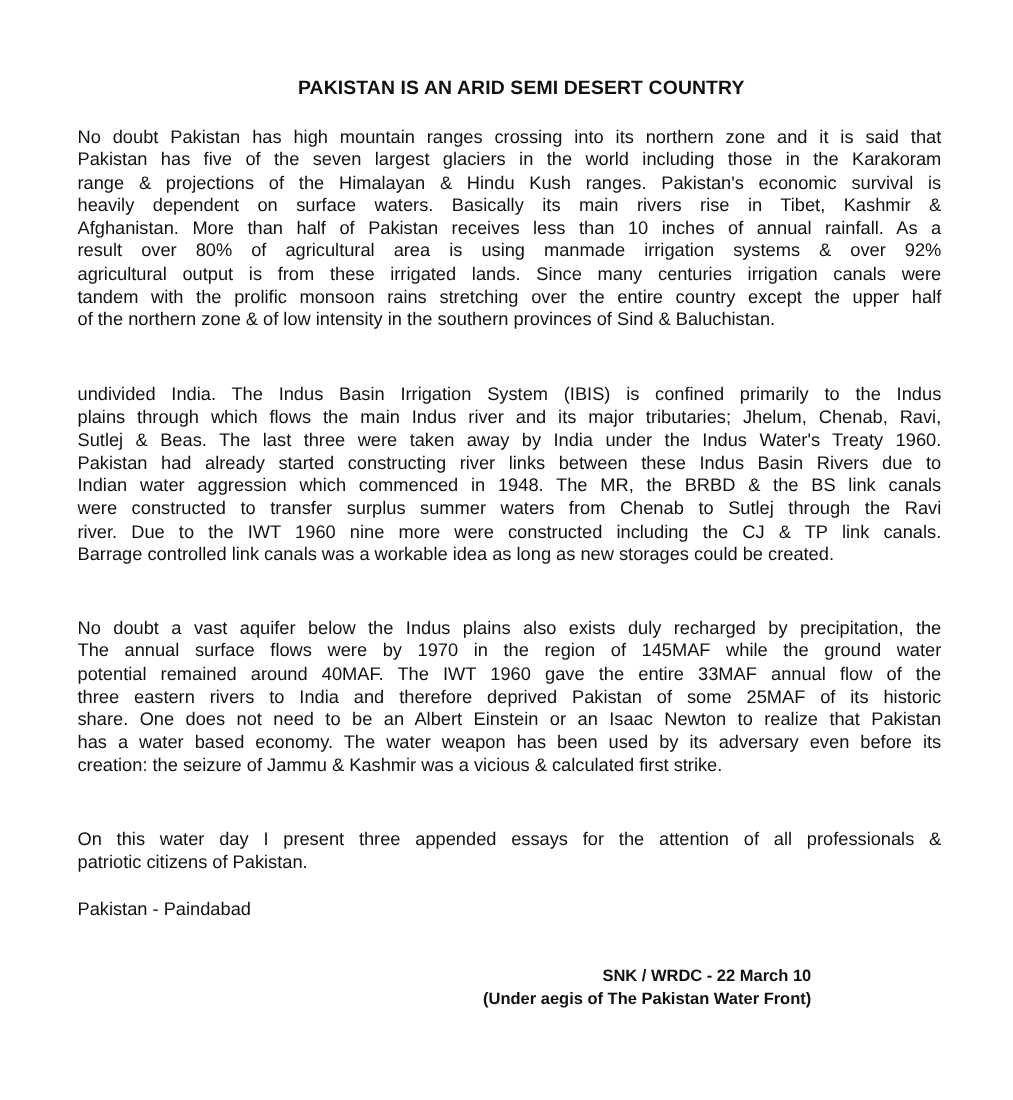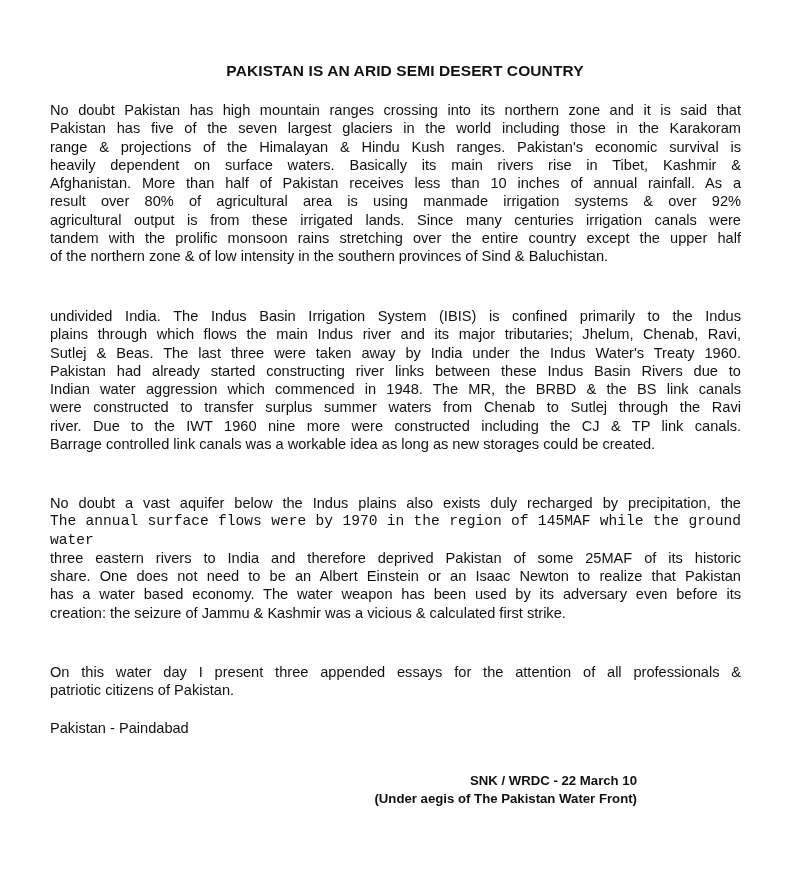--- a/index.html
+++ b/index.html
@@ -10,21 +10,21 @@
     body {
       width: 810px;
       height: 880px;
       position: relative;
       overflow: hidden;
       font-family: "Liberation Sans", "DejaVu Sans", sans-serif;
       color: #111111;
     }
     .page {
       position: absolute;
-      left: 0; top: 0;
+      left: 12px; top: 0;
       width: 706px;
       height: 880px;
     }
     .title {
       position: absolute;
       top: 62px;
       left: 0;
       width: 810px;
       text-align: center;
       font-weight: bold;
@@ -96,21 +96,22 @@
     <span class="line" style="white-space: normal; display: block;">Sutlej &amp; Beas. The last three were taken away by India under the Indus Water's Treaty 1960.</span>
     <span class="line" style="white-space: normal; display: block;">Pakistan had already started constructing river links between these Indus Basin Rivers due to</span>
     <span class="line" style="white-space: normal; display: block;">Indian water aggression which commenced in 1948. The MR, the BRBD &amp; the BS link canals</span>
     <span class="line" style="white-space: normal; display: block;">were constructed to transfer surplus summer waters from Chenab to Sutlej through the Ravi</span>
     <span class="line" style="white-space: normal; display: block;">river. Due to the IWT 1960 nine more were constructed including the CJ &amp; TP link canals.</span>
     <span class="line last" style="white-space: normal; display: block;">Barrage controlled link canals was a workable idea as long as new storages could be created.</span>
   </div>
 
   <div class="body-text p3">
     <span class="line" style="white-space: normal; display: block;">No doubt a vast aquifer below the Indus plains also exists duly recharged by precipitation, the</span>
-    <span class="line" style="white-space: normal; display: block; font-family: Liberation Mono, monospace;">The annual surface flows were by 1970 in the region of 145MAF while the ground water</span>
+    <span class="line" style="white-space: normal; display: block;">The annual surface flows were by 1970 in the region of 145MAF while the ground water</span>
+    <span class="line" style="white-space: normal; display: block;">potential remained around 40MAF. The IWT 1960 gave the entire 33MAF annual flow of the</span>
     <span class="line" style="white-space: normal; display: block;">three eastern rivers to India and therefore deprived Pakistan of some 25MAF of its historic</span>
     <span class="line" style="white-space: normal; display: block;">share.  One does not need to be an Albert Einstein or an Isaac Newton to realize that Pakistan</span>
     <span class="line" style="white-space: normal; display: block;">has a water based economy.  The water weapon has been used by its adversary even before its</span>
     <span class="line last" style="white-space: normal; display: block;">creation: the seizure of Jammu &amp; Kashmir was a vicious &amp; calculated first strike.</span>
   </div>
 
   <div class="body-text p4">
     <span class="line" style="white-space: normal; display: block;">On this water day I present three appended essays for the attention of all professionals &amp;</span>
     <span class="line last" style="white-space: normal; display: block;">patriotic citizens of Pakistan.</span>
   </div>

